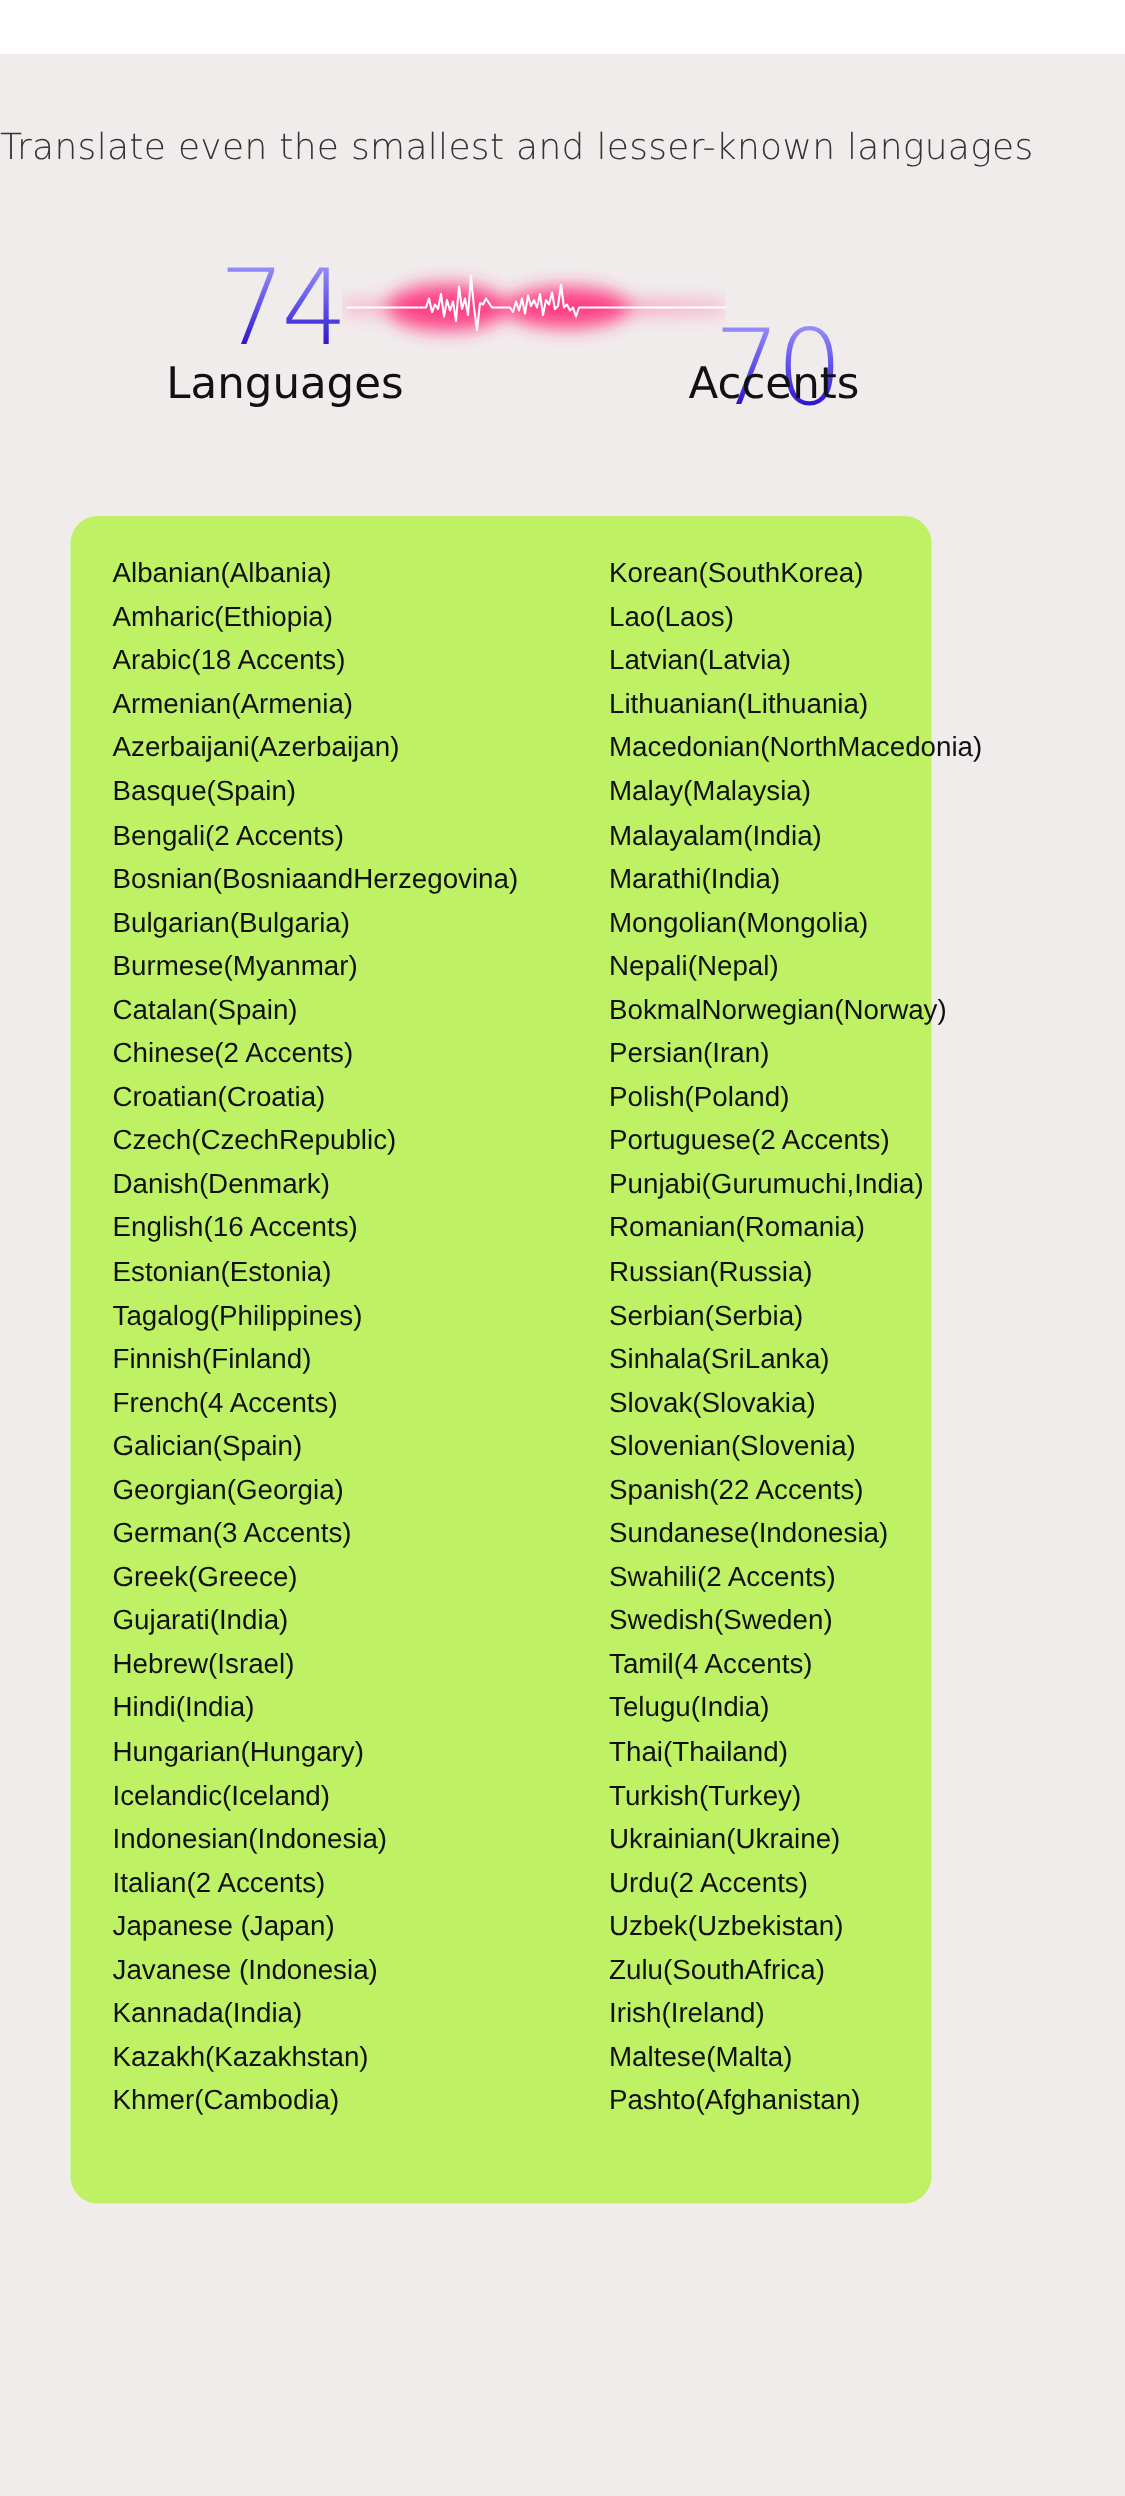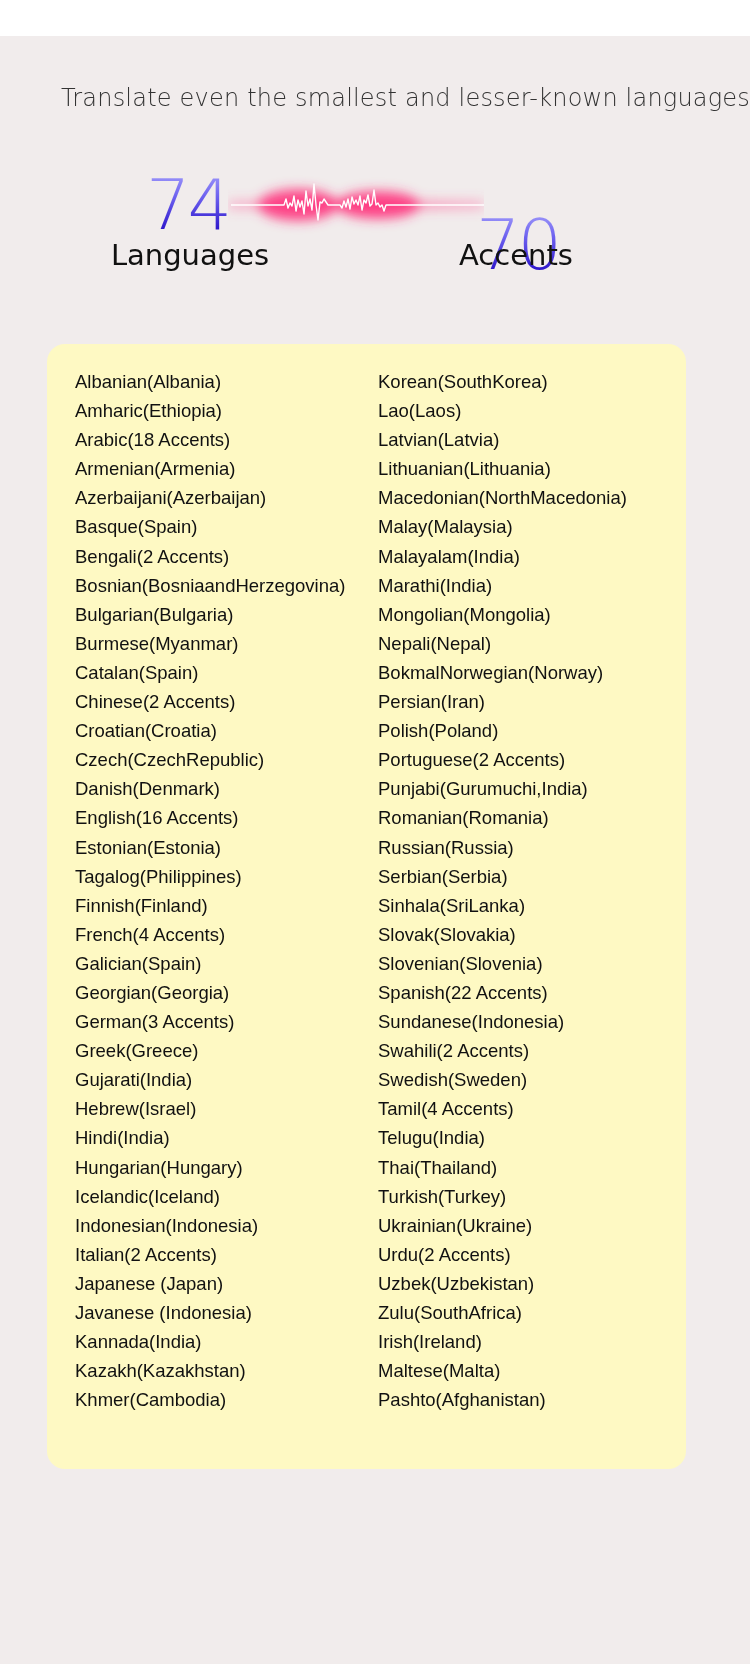--- a/index.html
+++ b/index.html
@@ -1,45 +1,45 @@
 <!DOCTYPE html>
 <html><head>
 <meta charset="utf-8">
 <style>
   * { margin: 0; padding: 0; box-sizing: border-box; }
   html, body { width: 750px; height: 1664px; background: #f1ecec; overflow: hidden; }
   body { position: relative; font-family: "Liberation Sans", "DejaVu Sans", sans-serif; color: #111; }
   .top-bar { position: absolute; left: 0; top: 0; width: 750px; height: 36px; background: #ffffff; }
   .headline {
-    position: absolute; left: 0; top: 84px; width: 750px; text-align: right;
+    position: absolute; left: 0; top: 84px; width: 750px; text-align: left;
     font-family: "DejaVu Sans", sans-serif; font-size: 24px; font-weight: 300; color: #333;
     letter-spacing: 0.2px;
   }
   .stat-num {
     position: absolute; top: 160px; font-family: "DejaVu Sans", sans-serif; font-weight: 300;
     font-size: 70px; line-height: 90px; letter-spacing: -3px;
     background: linear-gradient(180deg, #b9b6ff 0%, #6f63f0 40%, #2a12c9 80%, #1a06b8 100%);
     -webkit-background-clip: text; background-clip: text; color: transparent;
   }
   .num-left { left: 146px; }
   .num-right { left: 476px; margin-top: 40px; }
   .stat-label {
     position: absolute; top: 238px; width: 240px; text-align: center;
     font-family: "DejaVu Sans", sans-serif; font-size: 29px; color: #111;
   }
   .label-left { left: 70px; }
   .label-right { left: 396px; }
   .wave { position: absolute; left: 228px; top: 170px; width: 256px; height: 70px; }
   .card {
-    position: absolute; left: 47px; top: 344px; width: 639px; height: 1125px;
-    background: #fef9c3; border-radius: 18px;
+    position: absolute; left: 47px; top: 344px; width: 574px; height: 1125px;
+    background: #bef264; border-radius: 18px;
   }
   .col { position: absolute; top: 23px; list-style: none; }
   .col-left { left: 28px; }
-  .col-right { left: 331px; }
+  .col-right { left: 359px; }
   .col li {
     height: 29.1px; line-height: 29.1px; font-size: 18.5px; color: #111; white-space: nowrap;
     font-family: "Liberation Sans", sans-serif;
   }
 </style>
 </head>
 <body>
 
 <div class="top-bar"></div>
 

